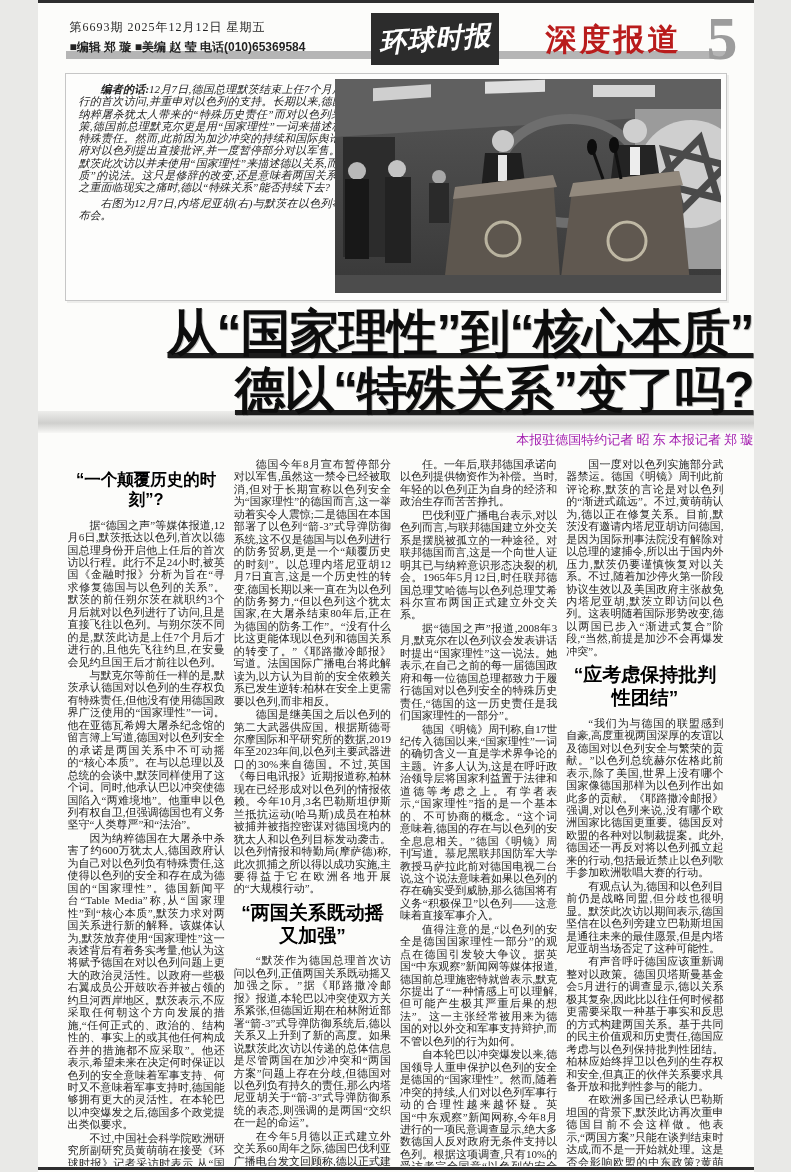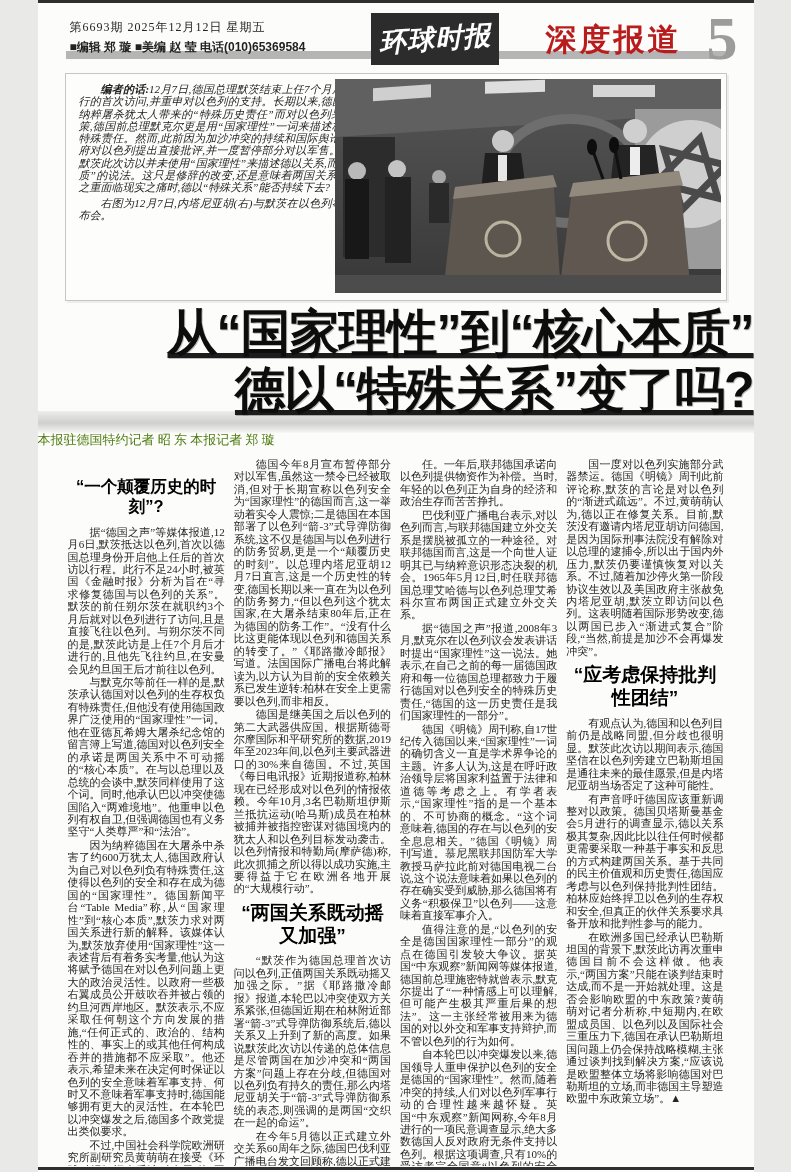--- a/index.html
+++ b/index.html
@@ -32,29 +32,29 @@
   .note-credit{position:absolute;right:0;bottom:0;font-style:italic;}
   .note-photo{position:absolute;right:5px;top:5px;width:386px;height:214px;background:#3f3f3f;overflow:hidden;}
 
   
   .headline-band{position:absolute;left:0;right:0;top:408px;height:22px;
                  background:linear-gradient(to bottom,#ededeb,#cfcfcd 55%,#f7f7f5);}
   .headline{position:absolute;left:0;right:0;top:302px;text-align:right;z-index:2;
             font-family:"Liberation Sans","DejaVu Sans",sans-serif;text-decoration:underline;}
   .headline div{font-size:50px;line-height:57px;font-weight:900;color:#0d0d0d;letter-spacing:-1px;
                 text-shadow:1px 1px 0 rgba(0,0,0,.25);}
-  .byline{position:absolute;left:0;right:0;top:428px;text-align:left;font-size:13px;color:#4d7c0f;z-index:2;}
+  .byline{position:absolute;left:0;right:0;top:428px;text-align:right;font-size:13px;color:#a21caf;z-index:2;}
 
   
   .columns{position:absolute;left:30px;right:30px;top:455px;height:708px;display:flex;gap:9px;}
   .col{flex:1 1 0;font-size:11px;line-height:12.45px;text-align:justify;color:#242424;overflow:hidden;}
   .col p{margin:0 0 1px;text-indent:2em;}
   .colhead{font-family:"Liberation Sans","DejaVu Sans",sans-serif;font-weight:bold;font-size:19px;
            line-height:1.2;text-align:center;color:#000;margin:7px 0 7px;letter-spacing:0;}
-  .colhead.first{margin-top:19px;margin-bottom:9px;font-size:16.5px;}
+  .colhead.first{margin-top:12px;margin-bottom:9px;font-size:16.5px;}
 </style>
 </head>
 <body>
 
 <div class="page">
 
   <div class="hdr-bar"></div>
   <div class="issue-line">第6693期  2025年12月12日  星期五</div>
   <div class="staff-line">■编辑 郑 璇 ■美编 赵 莹 电话(010)65369584</div>
   <div class="masthead">
@@ -161,20 +161,21 @@
       <p>据“德国之声”报道,2008年3月,默克尔在以色列议会发表讲话时提出“国家理性”这一说法。她表示,在自己之前的每一届德国政府和每一位德国总理都致力于履行德国对以色列安全的特殊历史责任,“德国的这一历史责任是我们国家理性的一部分”。</p>
       <p>德国《明镜》周刊称,自17世纪传入德国以来,“国家理性”一词的确切含义一直是学术界争论的主题。许多人认为,这是在呼吁政治领导层将国家利益置于法律和道德等考虑之上。有学者表示,“国家理性”指的是一个基本的、不可协商的概念。“这个词意味着,德国的存在与以色列的安全息息相关。”德国《明镜》周刊写道。慕尼黑联邦国防军大学教授马萨拉此前对德国电视二台说,这个说法意味着如果以色列的存在确实受到威胁,那么德国将有义务“积极保卫”以色列——这意味着直接军事介入。</p>
       <p>值得注意的是,“以色列的安全是德国国家理性一部分”的观点在德国引发较大争议。据英国“中东观察”新闻网等媒体报道,德国前总理施密特就曾表示,默克尔提出了“一种情感上可以理解,但可能产生极其严重后果的想法”。这一主张经常被用来为德国的对以外交和军事支持辩护,而不管以色列的行为如何。</p>
       <p>自本轮巴以冲突爆发以来,德国领导人重申保护以色列的安全是德国的“国家理性”。然而,随着冲突的持续,人们对以色列军事行动的合理性越来越怀疑。英国“中东观察”新闻网称,今年8月进行的一项民意调查显示,绝大多数德国人反对政府无条件支持以色列。根据这项调查,只有10%的受访者完全同意“以色列的安全是德国的国家理性”这一长期存在的政治主张;69%的人认为,德国的外交政策应以国际法和普遍人权为指导,而不是以与以色列无条件结盟为指导;65%的人认为以军在加沙犯下了战争罪和反人类罪。</p>
 
     </div>
 
     <div class="col">
       <p>国一度对以色列实施部分武器禁运。德国《明镜》周刊此前评论称,默茨的言论是对以色列的“渐进式疏远”。不过,黄萌萌认为,德以正在修复关系。目前,默茨没有邀请内塔尼亚胡访问德国,是因为国际刑事法院没有解除对以总理的逮捕令,所以出于国内外压力,默茨仍要谨慎恢复对以关系。不过,随着加沙停火第一阶段协议生效以及美国政府主张赦免内塔尼亚胡,默茨立即访问以色列。这表明随着国际形势改变,德以两国已步入“渐进式复合”阶段,“当然,前提是加沙不会再爆发冲突”。</p>
       <div class="colhead">“应考虑保持批判性团结”</div>
+      <p>“我们为与德国的联盟感到自豪,高度重视两国深厚的友谊以及德国对以色列安全与繁荣的贡献。”以色列总统赫尔佐格此前表示,除了美国,世界上没有哪个国家像德国那样为以色列作出如此多的贡献。《耶路撒冷邮报》强调,对以色列来说,没有哪个欧洲国家比德国更重要。德国反对欧盟的各种对以制裁提案。此外,德国还一再反对将以色列孤立起来的行动,包括最近禁止以色列歌手参加欧洲歌唱大赛的行动。</p>
       <p>有观点认为,德国和以色列目前仍是战略同盟,但分歧也很明显。默茨此次访以期间表示,德国坚信在以色列旁建立巴勒斯坦国是通往未来的最佳愿景,但是内塔尼亚胡当场否定了这种可能性。</p>
       <p>有声音呼吁德国应该重新调整对以政策。德国贝塔斯曼基金会5月进行的调查显示,德以关系极其复杂,因此比以往任何时候都更需要采取一种基于事实和反思的方式构建两国关系。基于共同的民主价值观和历史责任,德国应考虑与以色列保持批判性团结。柏林应始终捍卫以色列的生存权和安全,但真正的伙伴关系要求具备开放和批判性参与的能力。</p>
       <p>在欧洲多国已经承认巴勒斯坦国的背景下,默茨此访再次重申德国目前不会这样做。他表示,“两国方案”只能在谈判结束时达成,而不是一开始就处理。这是否会影响欧盟的中东政策?黄萌萌对记者分析称,中短期内,在欧盟成员国、以色列以及国际社会三重压力下,德国在承认巴勒斯坦国问题上仍会保持战略模糊,主张通过谈判找到解决方案,“应该说是欧盟整体立场将影响德国对巴勒斯坦的立场,而非德国主导塑造欧盟中东政策立场”。▲</p>
     </div>
 
   </div>
 
   <div class="page-bottom-rule"></div>
 </div>
 

